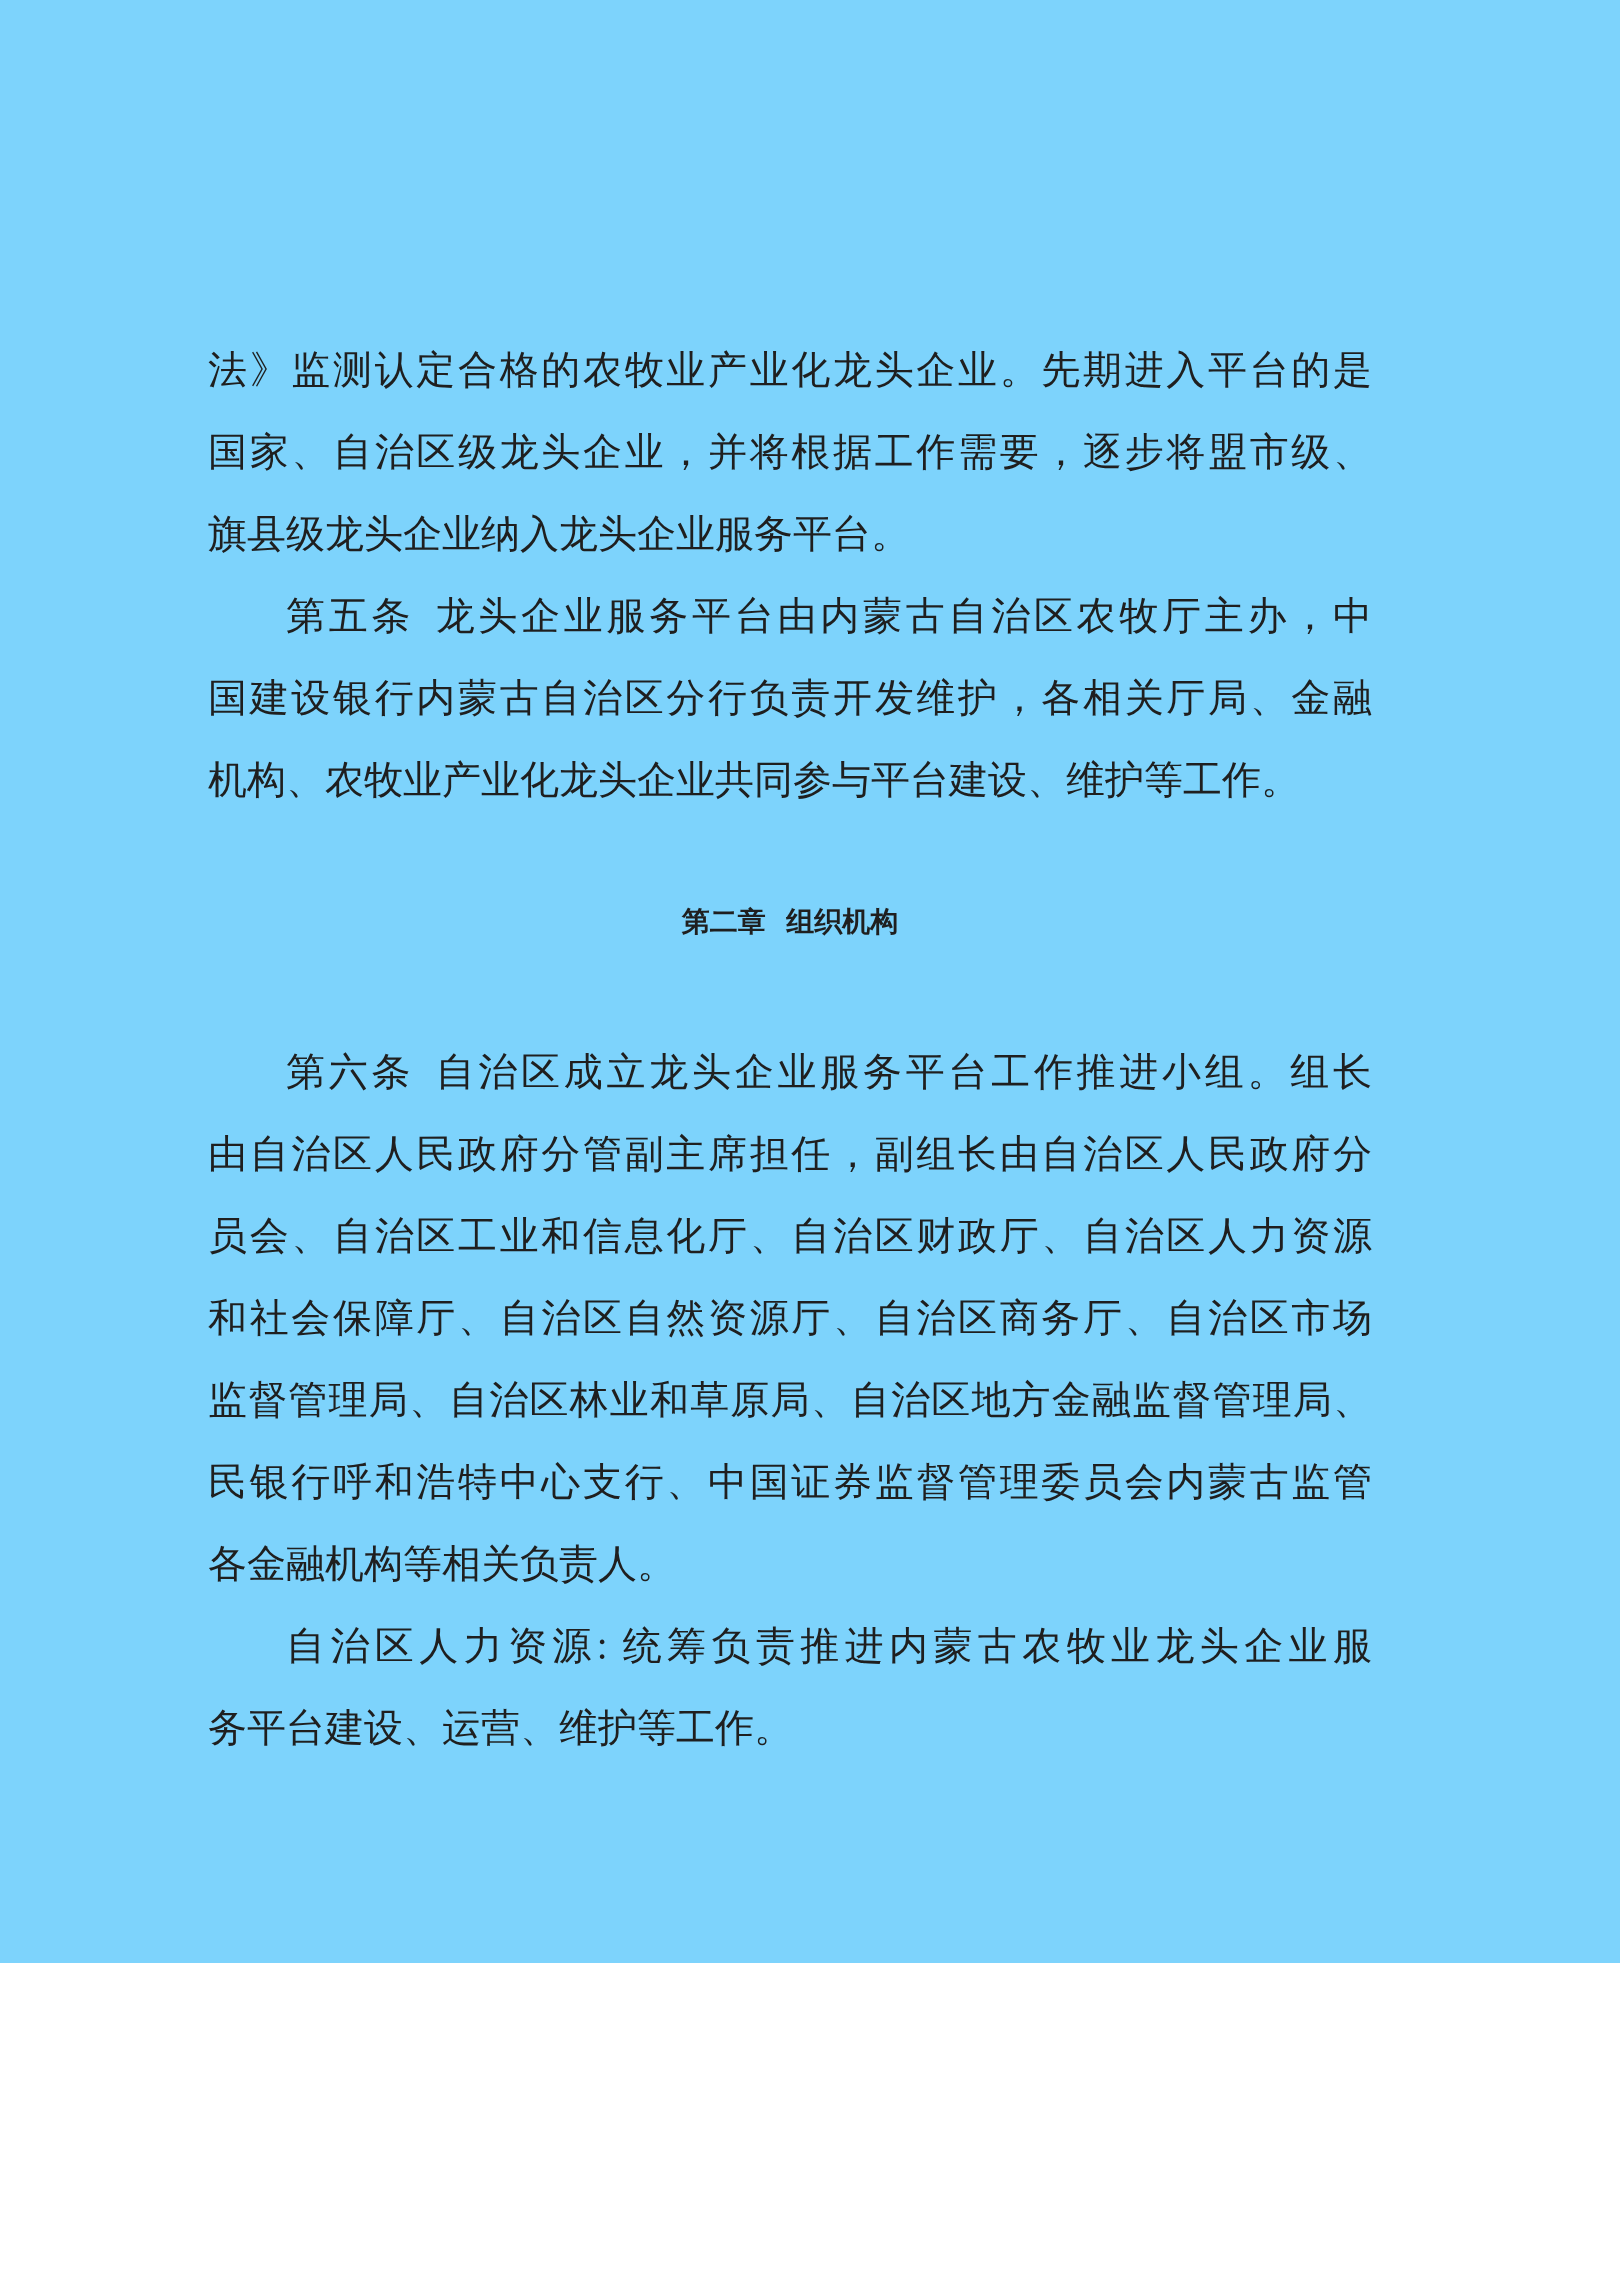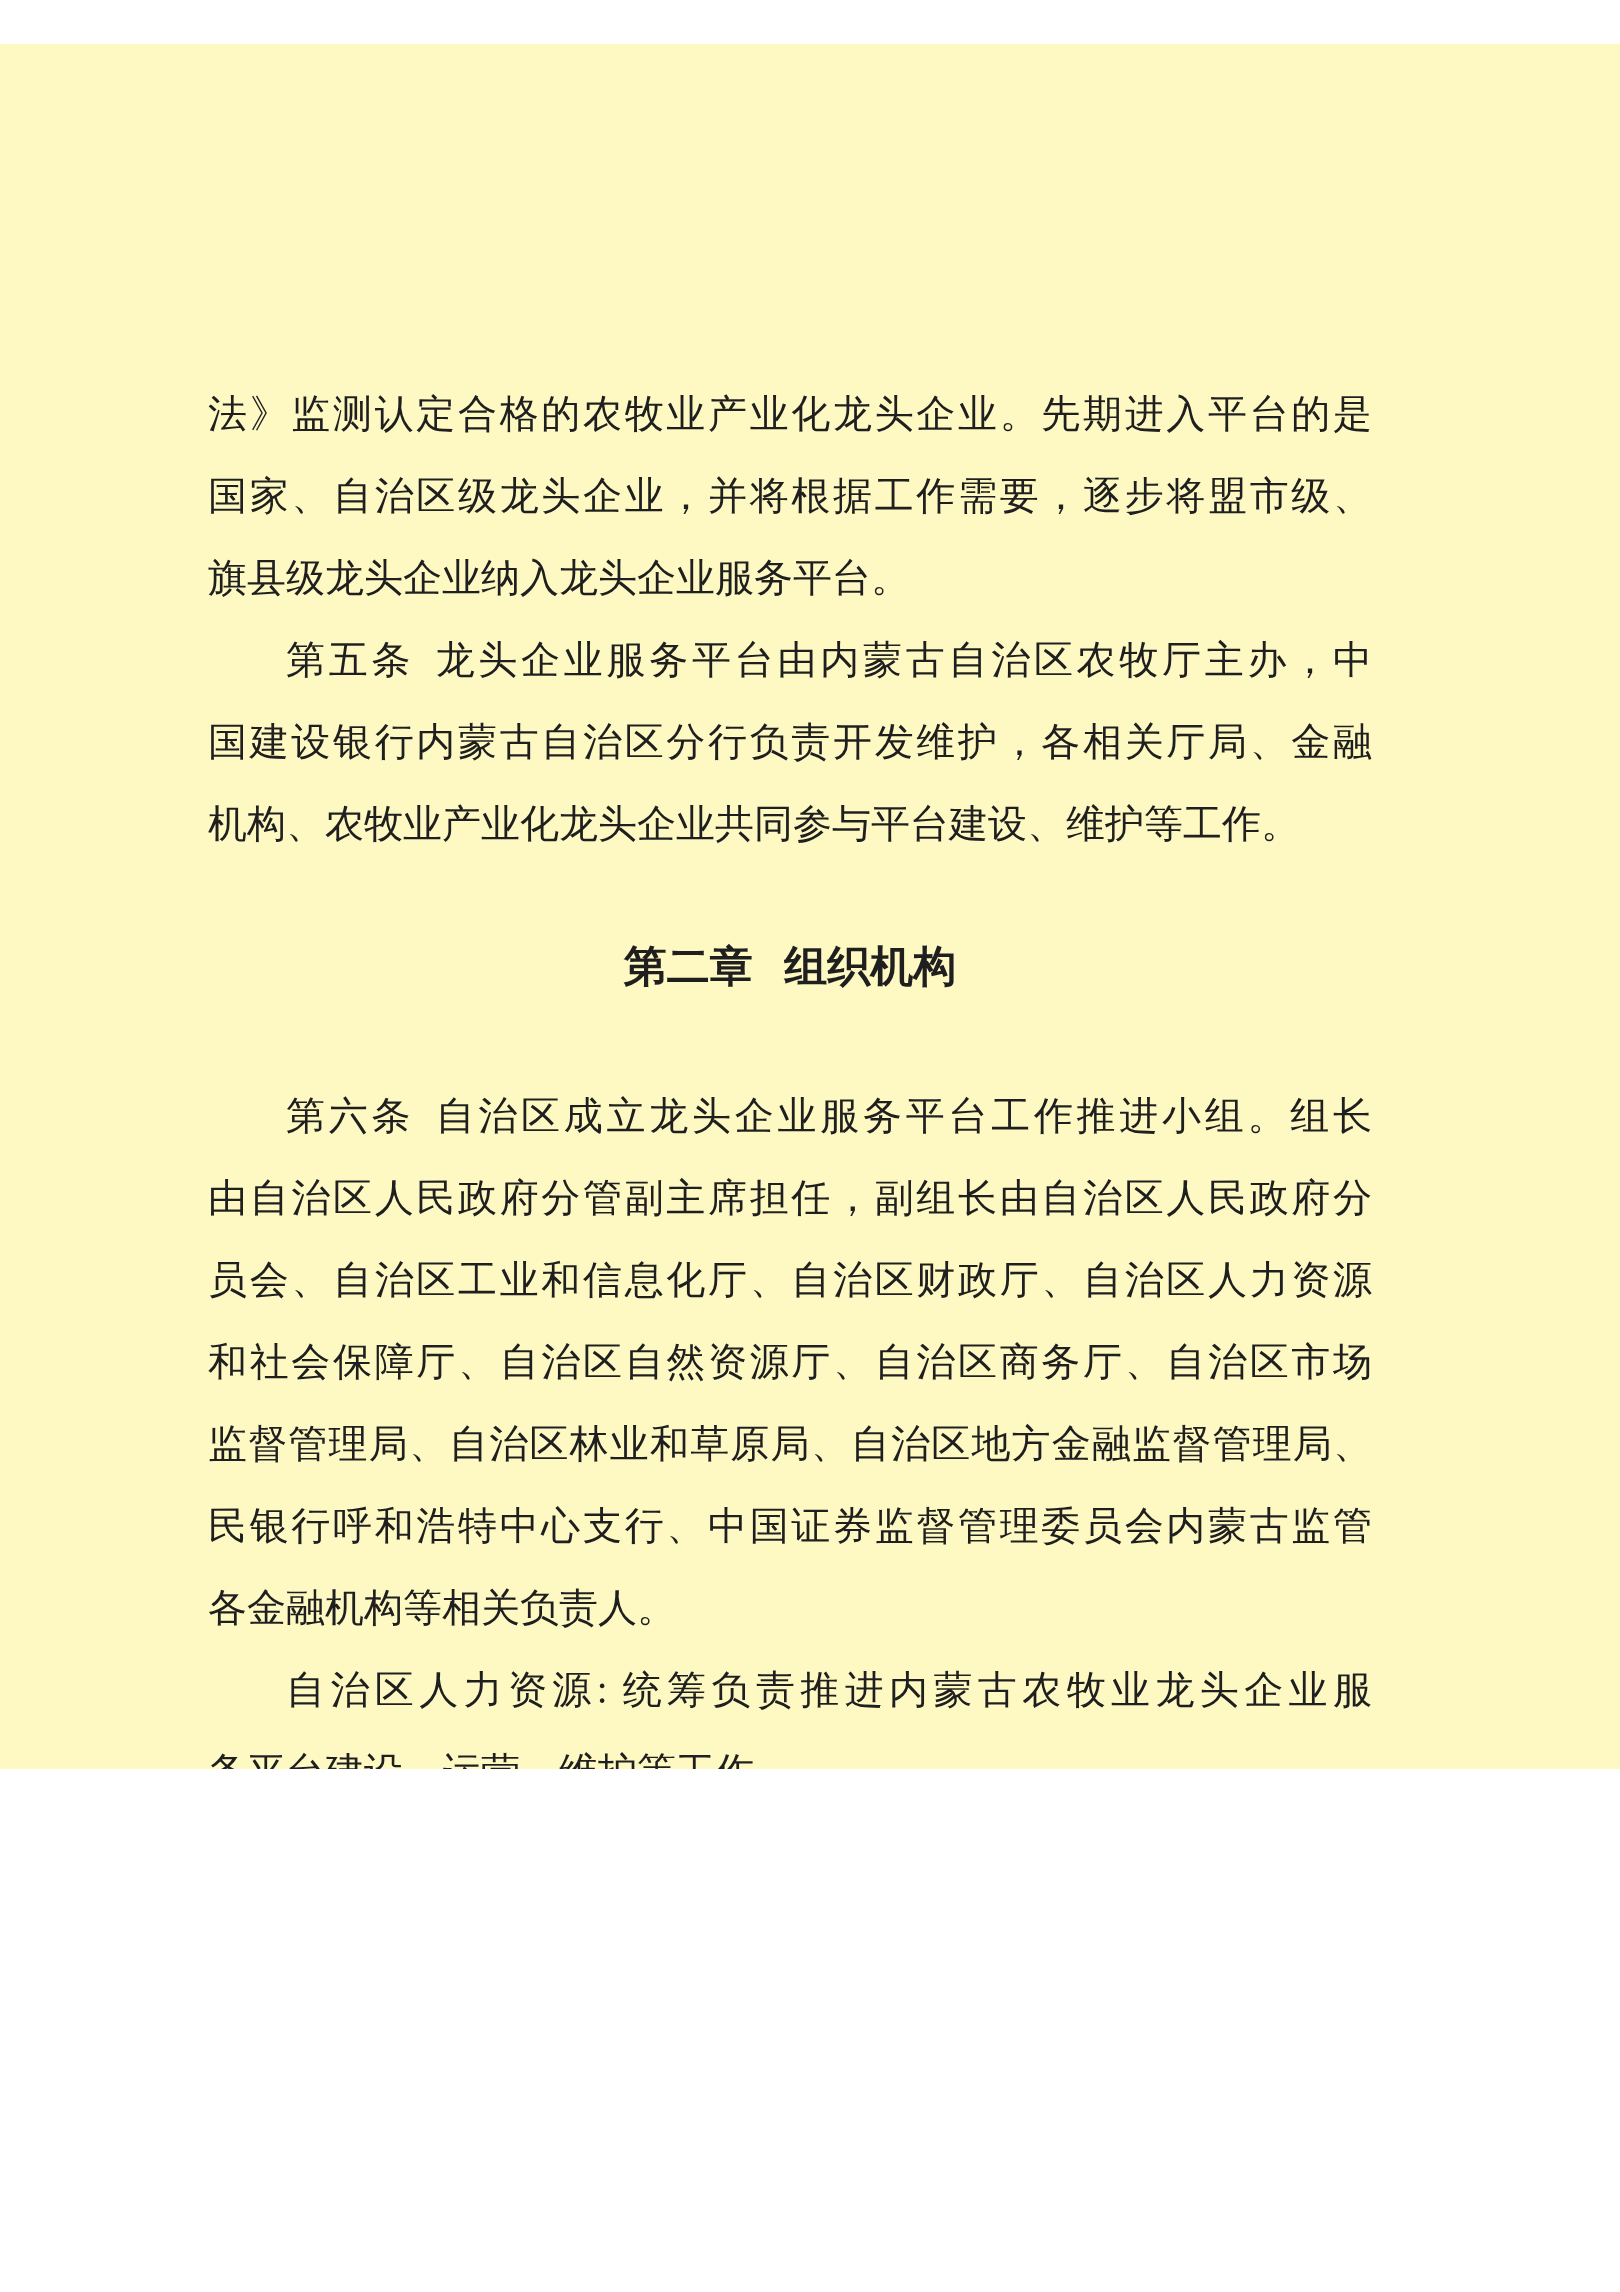--- a/index.html
+++ b/index.html
@@ -3,26 +3,25 @@
 <meta charset="utf-8">
 <style>
   html, body {
     margin: 0;
     padding: 0;
     background: #ffffff;
   }
   .page {
     position: relative;
     width: 1620px;
-    height: 1725px;
-    background: #fef9c3;
+    height: 1963px;
+    background: #7dd3fc;
     color: #1f1f1f;
     font-family: "Liberation Serif", "DejaVu Serif", serif;
     overflow: hidden;
-    margin-top: 44px;
   }
   .doc {
     position: absolute;
     left: 208px;
     top: 329px;
     width: 1164px;
   }
   .para { margin: 0; }
   .line {
     font-size: 39px;
@@ -35,21 +34,21 @@
     text-align: justify;
     text-align-last: justify;
     text-justify: inter-character;
   }
   .indent { text-indent: 2em; }
   .article-label {
     font-weight: 400;
     margin-right: 0.55em;
   }
   .chapter {
-    font-size: 43px;
+    font-size: 28px;
     font-weight: 700;
     font-family: "Liberation Sans", "DejaVu Sans", sans-serif;
     text-align: center;
     line-height: 88px;
     height: 88px;
     margin: 57px 0 65px 0;
     word-spacing: 0.45em;
   }
   .pagenum {
     position: absolute;

